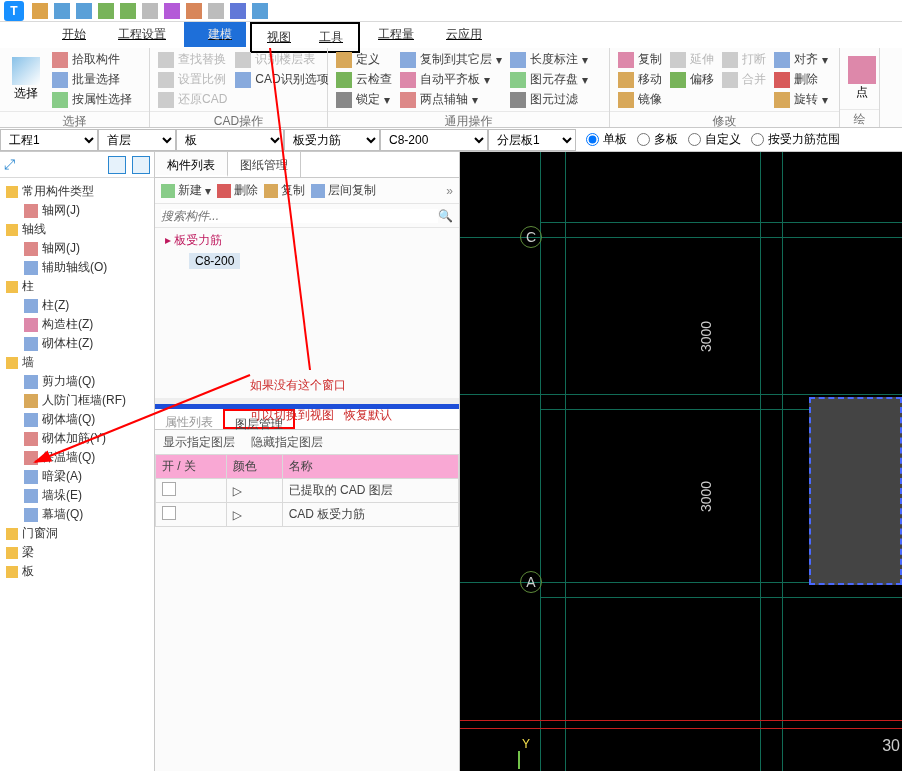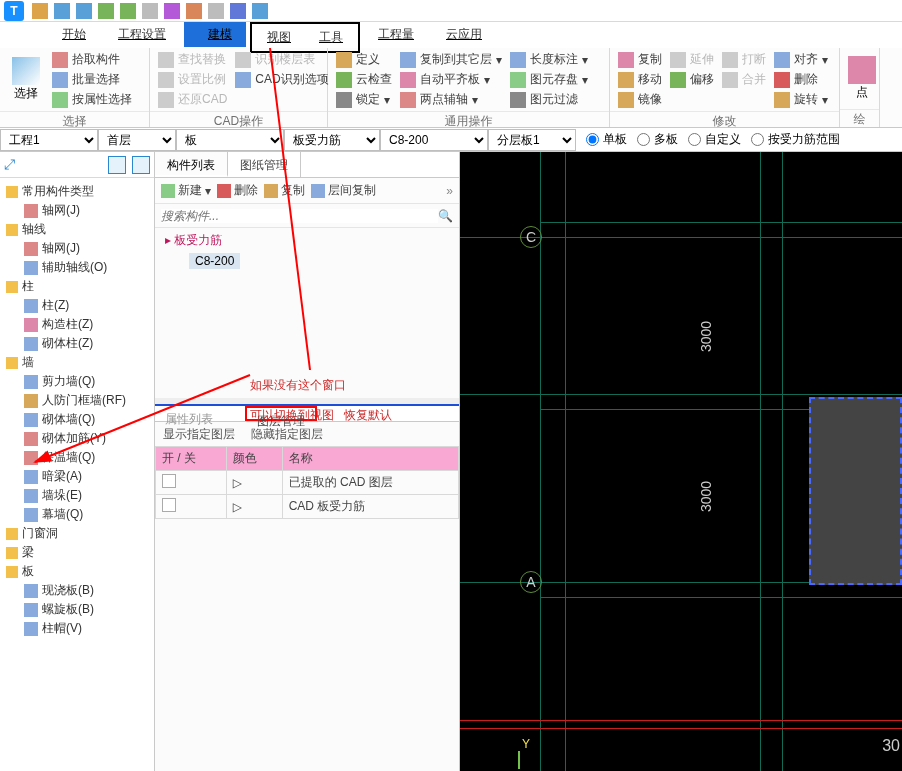--- a/index.html
+++ b/index.html
@@ -6,21 +6,21 @@
   body{background:#f5f5f5;width:902px;height:771px;overflow:hidden;position:relative;}
   
   .titlebar{height:22px;background:#fff;border-bottom:1px solid #d9d9d9;display:flex;align-items:center;}
   .titlebar .logo{width:20px;height:20px;margin:1px 4px;background:#1890ff;color:#fff;font-weight:bold;border-radius:3px;text-align:center;line-height:20px;}
   .titlebar .qat{display:flex;gap:6px;margin-left:4px;}
   .titlebar .qat span{width:16px;height:16px;display:inline-block;}
   .titlebar .apptitle{position:absolute;left:50%;transform:translateX(-50%);color:#666;}
   
   .menubar{height:26px;background:#fff;display:flex;align-items:flex-start;padding-left:48px;gap:4px;text-decoration:underline;}
   .menubar .mi{padding:4px 14px;color:#333;cursor:pointer;}
-  .menubar .mi.active{background:#1e6fd9;color:#000000;padding-left:24px;}
+  .menubar .mi.active{background:#1e6fd9;color:#e5e5e5;padding-left:24px;}
   .menubar .redbox{border:2px solid #000000;padding:1px 1px;display:flex;}
   
   .ribbon{height:80px;background:#fcfcfc;border-bottom:1px solid #c9c9c9;display:flex;}
   .rgroup{border-right:1px solid #d9d9d9;display:flex;flex-direction:column;justify-content:space-between;}
   .rgroup .rbody{flex:1;display:flex;padding:2px 6px;gap:4px;}
   .rgroup .rlabel{height:18px;text-align:center;color:#707070;font-size:12px;border-top:1px solid #e8e8e8;line-height:18px;}
   .rbtn{display:flex;align-items:center;gap:4px;padding:1px 2px;color:#404040;cursor:pointer;white-space:nowrap;}
   .rbtn.disabled{color:#b8b8b8;}
   .ricon{width:16px;height:16px;display:inline-block;}
   .col{display:flex;flex-direction:column;gap:1px;}
@@ -46,21 +46,21 @@
   .tab{padding:5px 12px;border-right:1px solid #c9c9c9;color:#444;cursor:pointer;}
   .tab.active{background:#fcfcfc;border-bottom:2px solid #fff;color:#000;}
   .mtoolbar{height:26px;background:#fcfcfc;border-bottom:1px solid #e5e5e5;display:flex;align-items:center;gap:6px;padding:0 6px;}
   .mtoolbar .tb{display:flex;align-items:center;gap:3px;color:#444;cursor:pointer;}
   .search{height:24px;border-bottom:1px solid #e5e5e5;display:flex;align-items:center;padding:0 6px;}
   .search input{flex:1;border:none;outline:none;color:#888;font-style:italic;}
   .list{flex:0 0 170px;padding:4px 10px;}
   .list .li1{color:#be185d;}
   .list .li2{margin-left:24px;margin-top:4px;background:#d9e6f2;padding:1px 6px;display:inline-block;}
   .splitter{height:6px;background:#eee;cursor:row-resize;}
-  .tabs2{height:18px;display:flex;border-top:2px solid #1d4ed8;border-bottom:1px solid #c9c9c9;background:#fff;gap:22px;}
+  .tabs2{height:26px;display:flex;border-top:5px solid #1d4ed8;border-bottom:1px solid #c9c9c9;background:#fff;}
   .tabs2 .tab2{padding:5px 10px;color:#444;}
   .tabs2 .tab2.ina{color:#999;}
   .tabs2 .redbox2{border:2px solid red;}
   .layerlinks{height:24px;display:flex;align-items:center;gap:16px;padding:0 8px;color:#555;}
   .layerlinks span{cursor:pointer;}
   .layertable{border-collapse:collapse;width:100%;}
   .layertable th,.layertable td{border:1px solid #d9d9d9;padding:3px 6px;text-align:left;color:#444;}
   .layertable th{background:#f9a8d4;font-weight:normal;}
   .cb{width:14px;height:14px;border:1px solid #aaa;background:#fff;display:inline-block;}
   .tri{color:#888;}
@@ -371,34 +371,20 @@
           <span>门窗洞</span>
         </div>
       <div class="node">
           <span class="fold"></span>
           <span>梁</span>
         </div>
       <div class="node">
           <span class="fold"></span>
           <span>板</span>
         </div>
-      <div class="child">
-        <div class="node">
-            <span class="cicon" style="background:#8ad"></span>
-            <span>现浇板(B)</span>
-          </div>
-        <div class="node">
-            <span class="cicon" style="background:#8ad"></span>
-            <span>螺旋板(B)</span>
-          </div>
-        <div class="node">
-            <span class="cicon" style="background:#8ad"></span>
-            <span>柱帽(V)</span>
-          </div>
-      </div>
     </div>
   </div>
 
   <div class="mid">
     <div class="tabs">
       <div class="tab active">构件列表</div>
       <div class="tab">图纸管理</div>
     </div>
     <div class="mtoolbar">
       <div class="tb"><span class="ricon" style="background:#8c8;width:14px;height:14px"></span><span>新建</span>▾</div>

